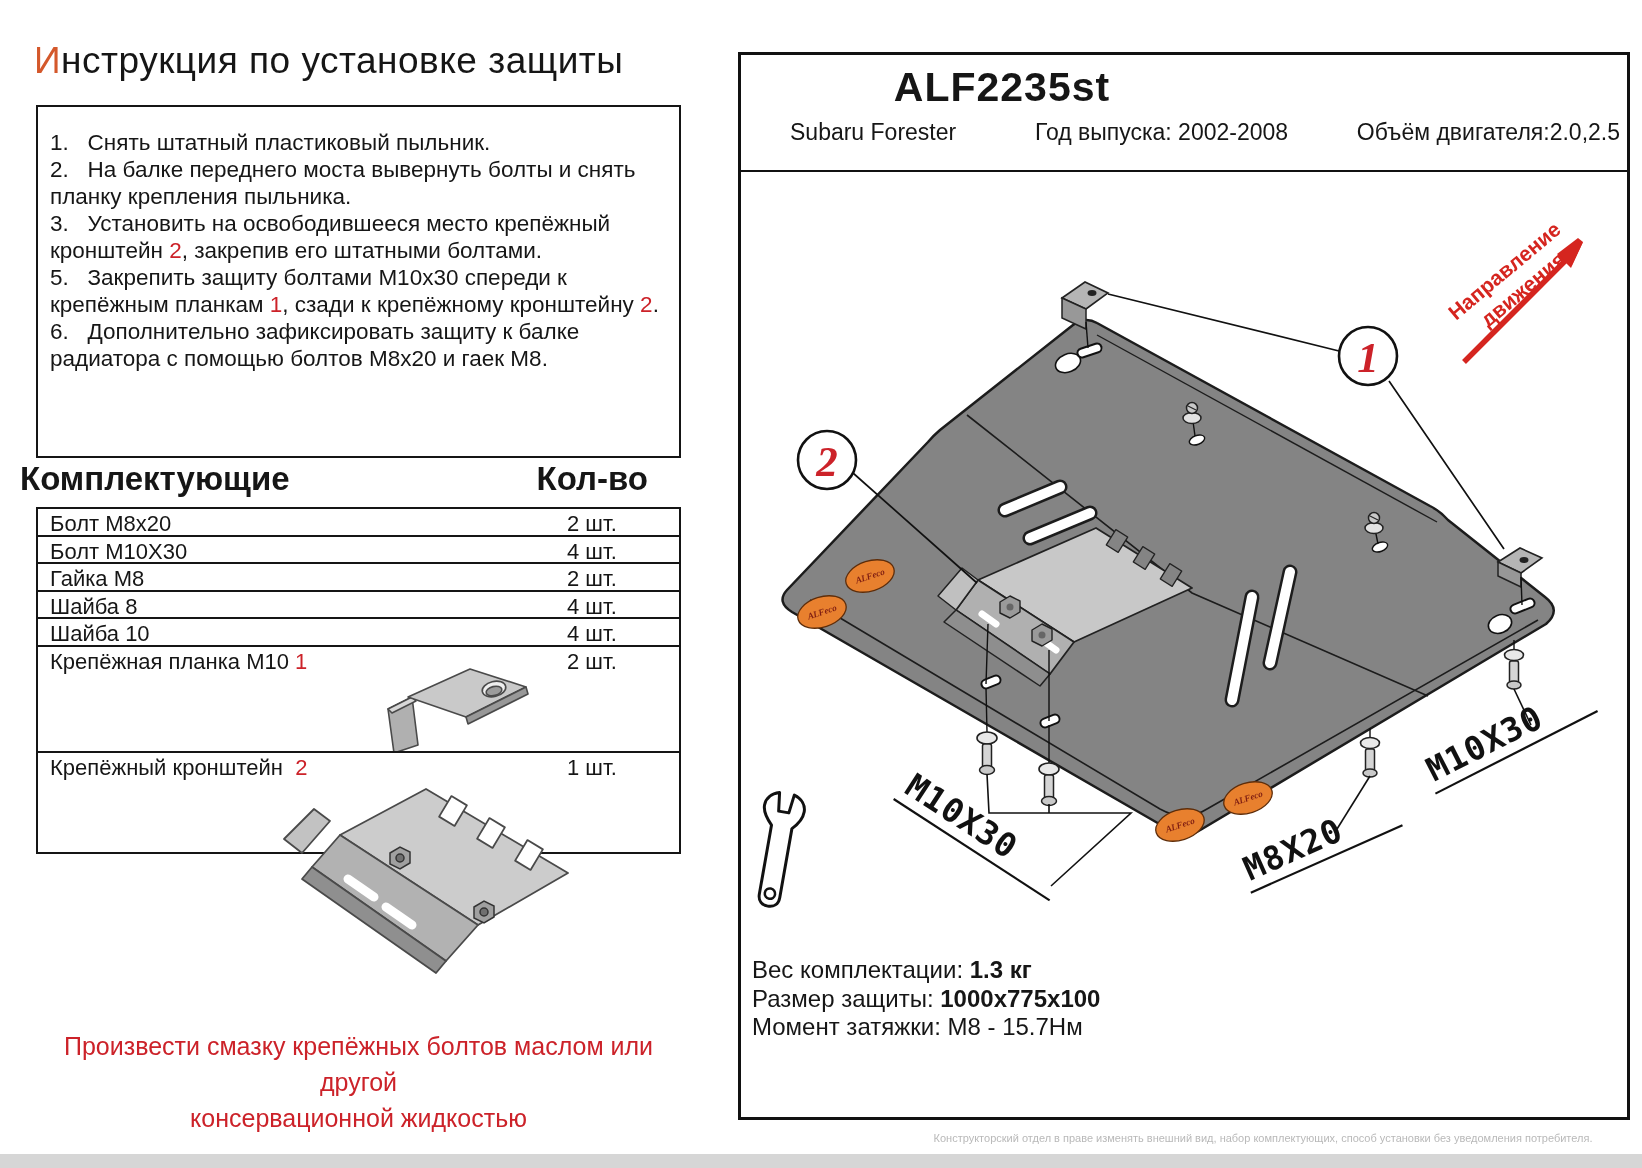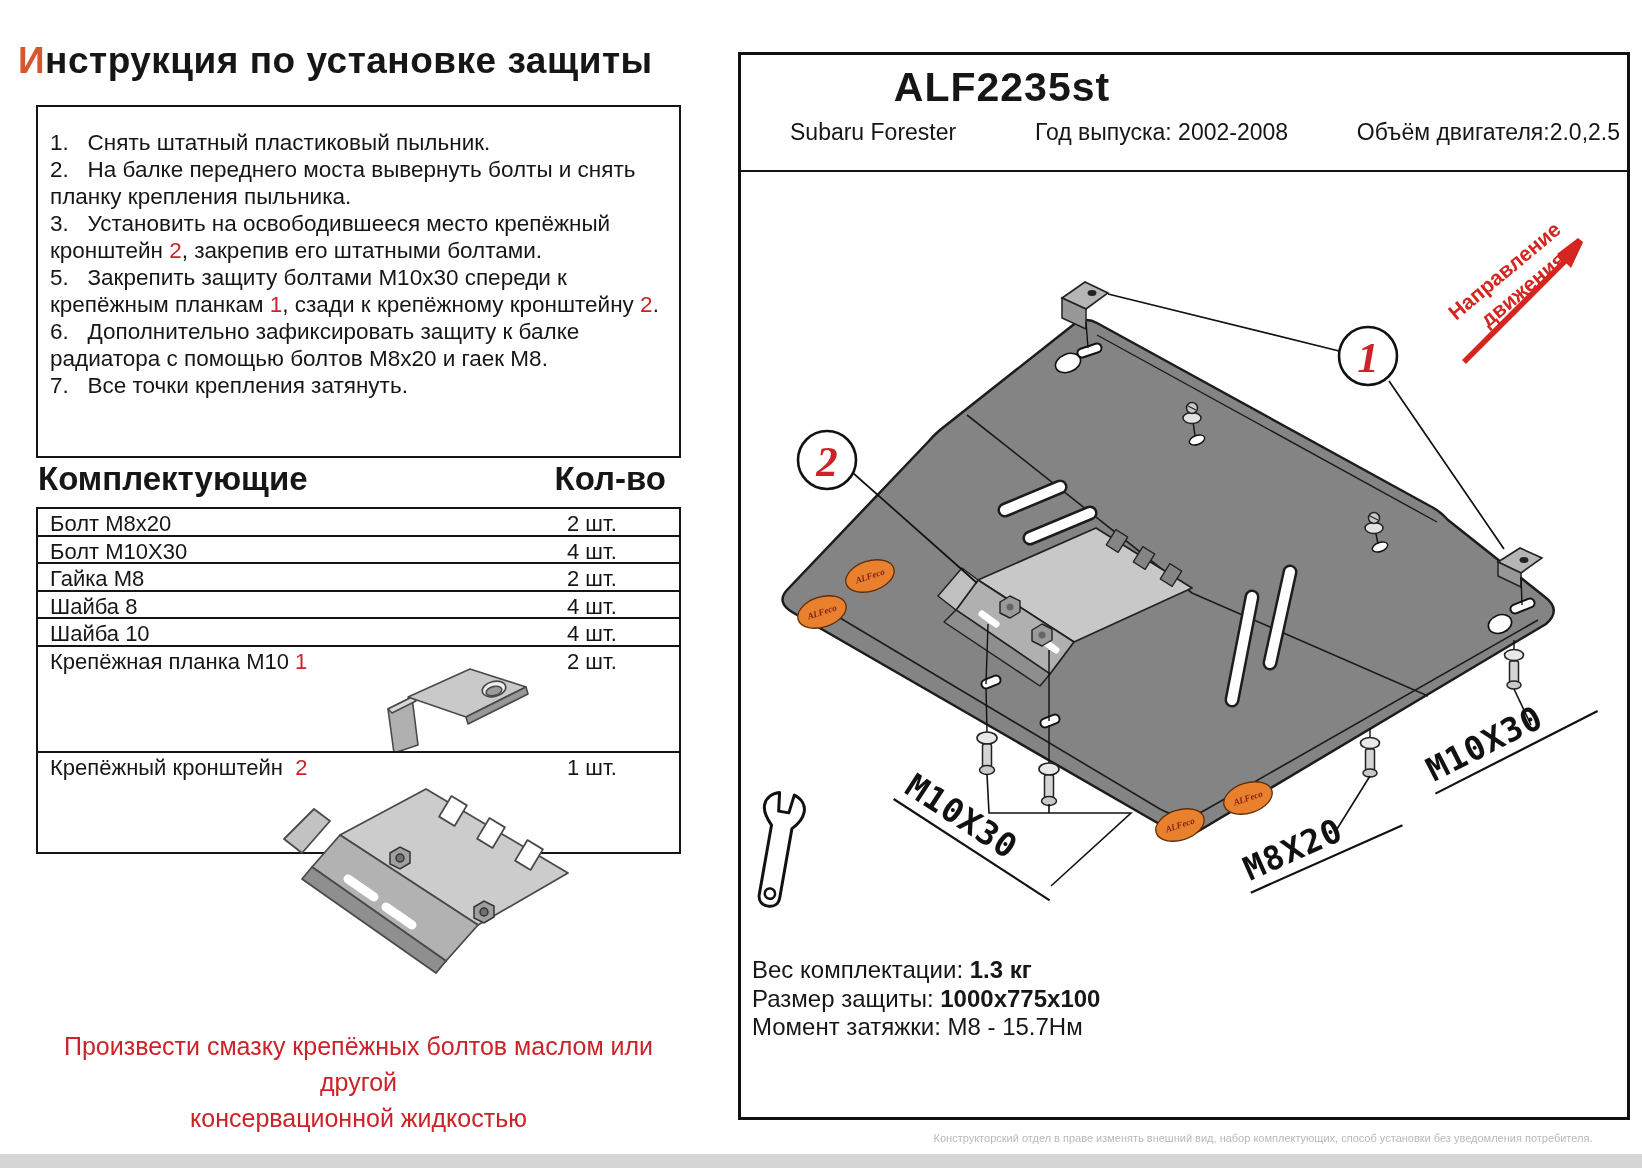--- a/index.html
+++ b/index.html
@@ -1,26 +1,26 @@
 <!DOCTYPE html>
 <html><head>
 <meta charset="utf-8">
 <style>
   html,body{margin:0;padding:0;background:#ffffff;}
   #page{position:relative;width:1642px;height:1168px;background:#fff;
         font-family:"Liberation Sans", sans-serif;color:#161616;overflow:hidden;}
   .abs{position:absolute;}
   .red{color:#cc2229;}
   
-  #main-title{left:18px;top:40px;font-size:37px;font-weight:bold;letter-spacing:0.5px;}
+  #main-title{left:34px;top:40px;font-size:37px;font-weight:normal;letter-spacing:0.5px;}
   #main-title .first{color:#d4582b;}
   #instructions-box{left:36px;top:105px;width:645px;height:353px;border:2px solid #151515;
         box-sizing:border-box;padding:22px 20px 0 12px;font-size:22.5px;line-height:27px;}
   #instructions-box p{margin:0;}
-  #components-header{left:38px;top:460px;width:628px;height:46px;}
+  #components-header{left:20px;top:460px;width:628px;height:46px;}
   #components-title{left:0;top:0;font-size:33px;font-weight:bold;}
   #qty-title{right:0;top:0;font-size:33px;font-weight:bold;}
   #components-table{left:36px;top:507px;width:645px;height:347px;border:2px solid #151515;
         box-sizing:border-box;font-size:22px;}
   .crow{position:relative;border-bottom:2px solid #151515;box-sizing:border-box;}
   .crow:last-child{border-bottom:none;}
   .crow .nm{position:absolute;left:12px;top:2px;white-space:pre;}
   .crow .qty{position:absolute;left:529px;top:2px;}
   .r-h28{height:27.5px;}
   #note{left:36px;top:1028px;width:645px;text-align:center;color:#cc2229;
@@ -50,21 +50,20 @@
 <div id="page">
 
   <div class="abs" id="main-title"><span class="first">И</span><span>нструкция по установке защиты</span></div>
 
   <div class="abs" id="instructions-box">
     <p><span>1.&nbsp;&nbsp; Снять штатный пластиковый пыльник.</span></p>
     <p><span>2.&nbsp;&nbsp; На балке переднего моста вывернуть болты и снять планку крепления пыльника.</span></p>
     <p><span>3.&nbsp;&nbsp; Установить на освободившееся место крепёжный кронштейн </span><span class="red">2</span><span>, закрепив его штатными болтами.</span></p>
     <p><span>5.&nbsp;&nbsp; Закрепить защиту болтами М10х30 спереди к крепёжным планкам </span><span class="red">1</span><span>, сзади к крепёжному кронштейну </span><span class="red">2</span><span>.</span></p>
     <p><span>6.&nbsp;&nbsp; Дополнительно зафиксировать защиту к балке радиатора с помощью болтов М8х20 и гаек М8.</span></p>
-    <p><span>7.&nbsp;&nbsp; Все точки крепления затянуть.</span></p>
   </div>
 
   <div class="abs" id="components-header">
     <div class="abs" id="components-title">Комплектующие</div>
     <div class="abs" id="qty-title">Кол-во</div>
   </div>
 
   <div class="abs" id="components-table">
     <div class="crow r-h28">
         <span class="nm">Болт М8х20</span>

